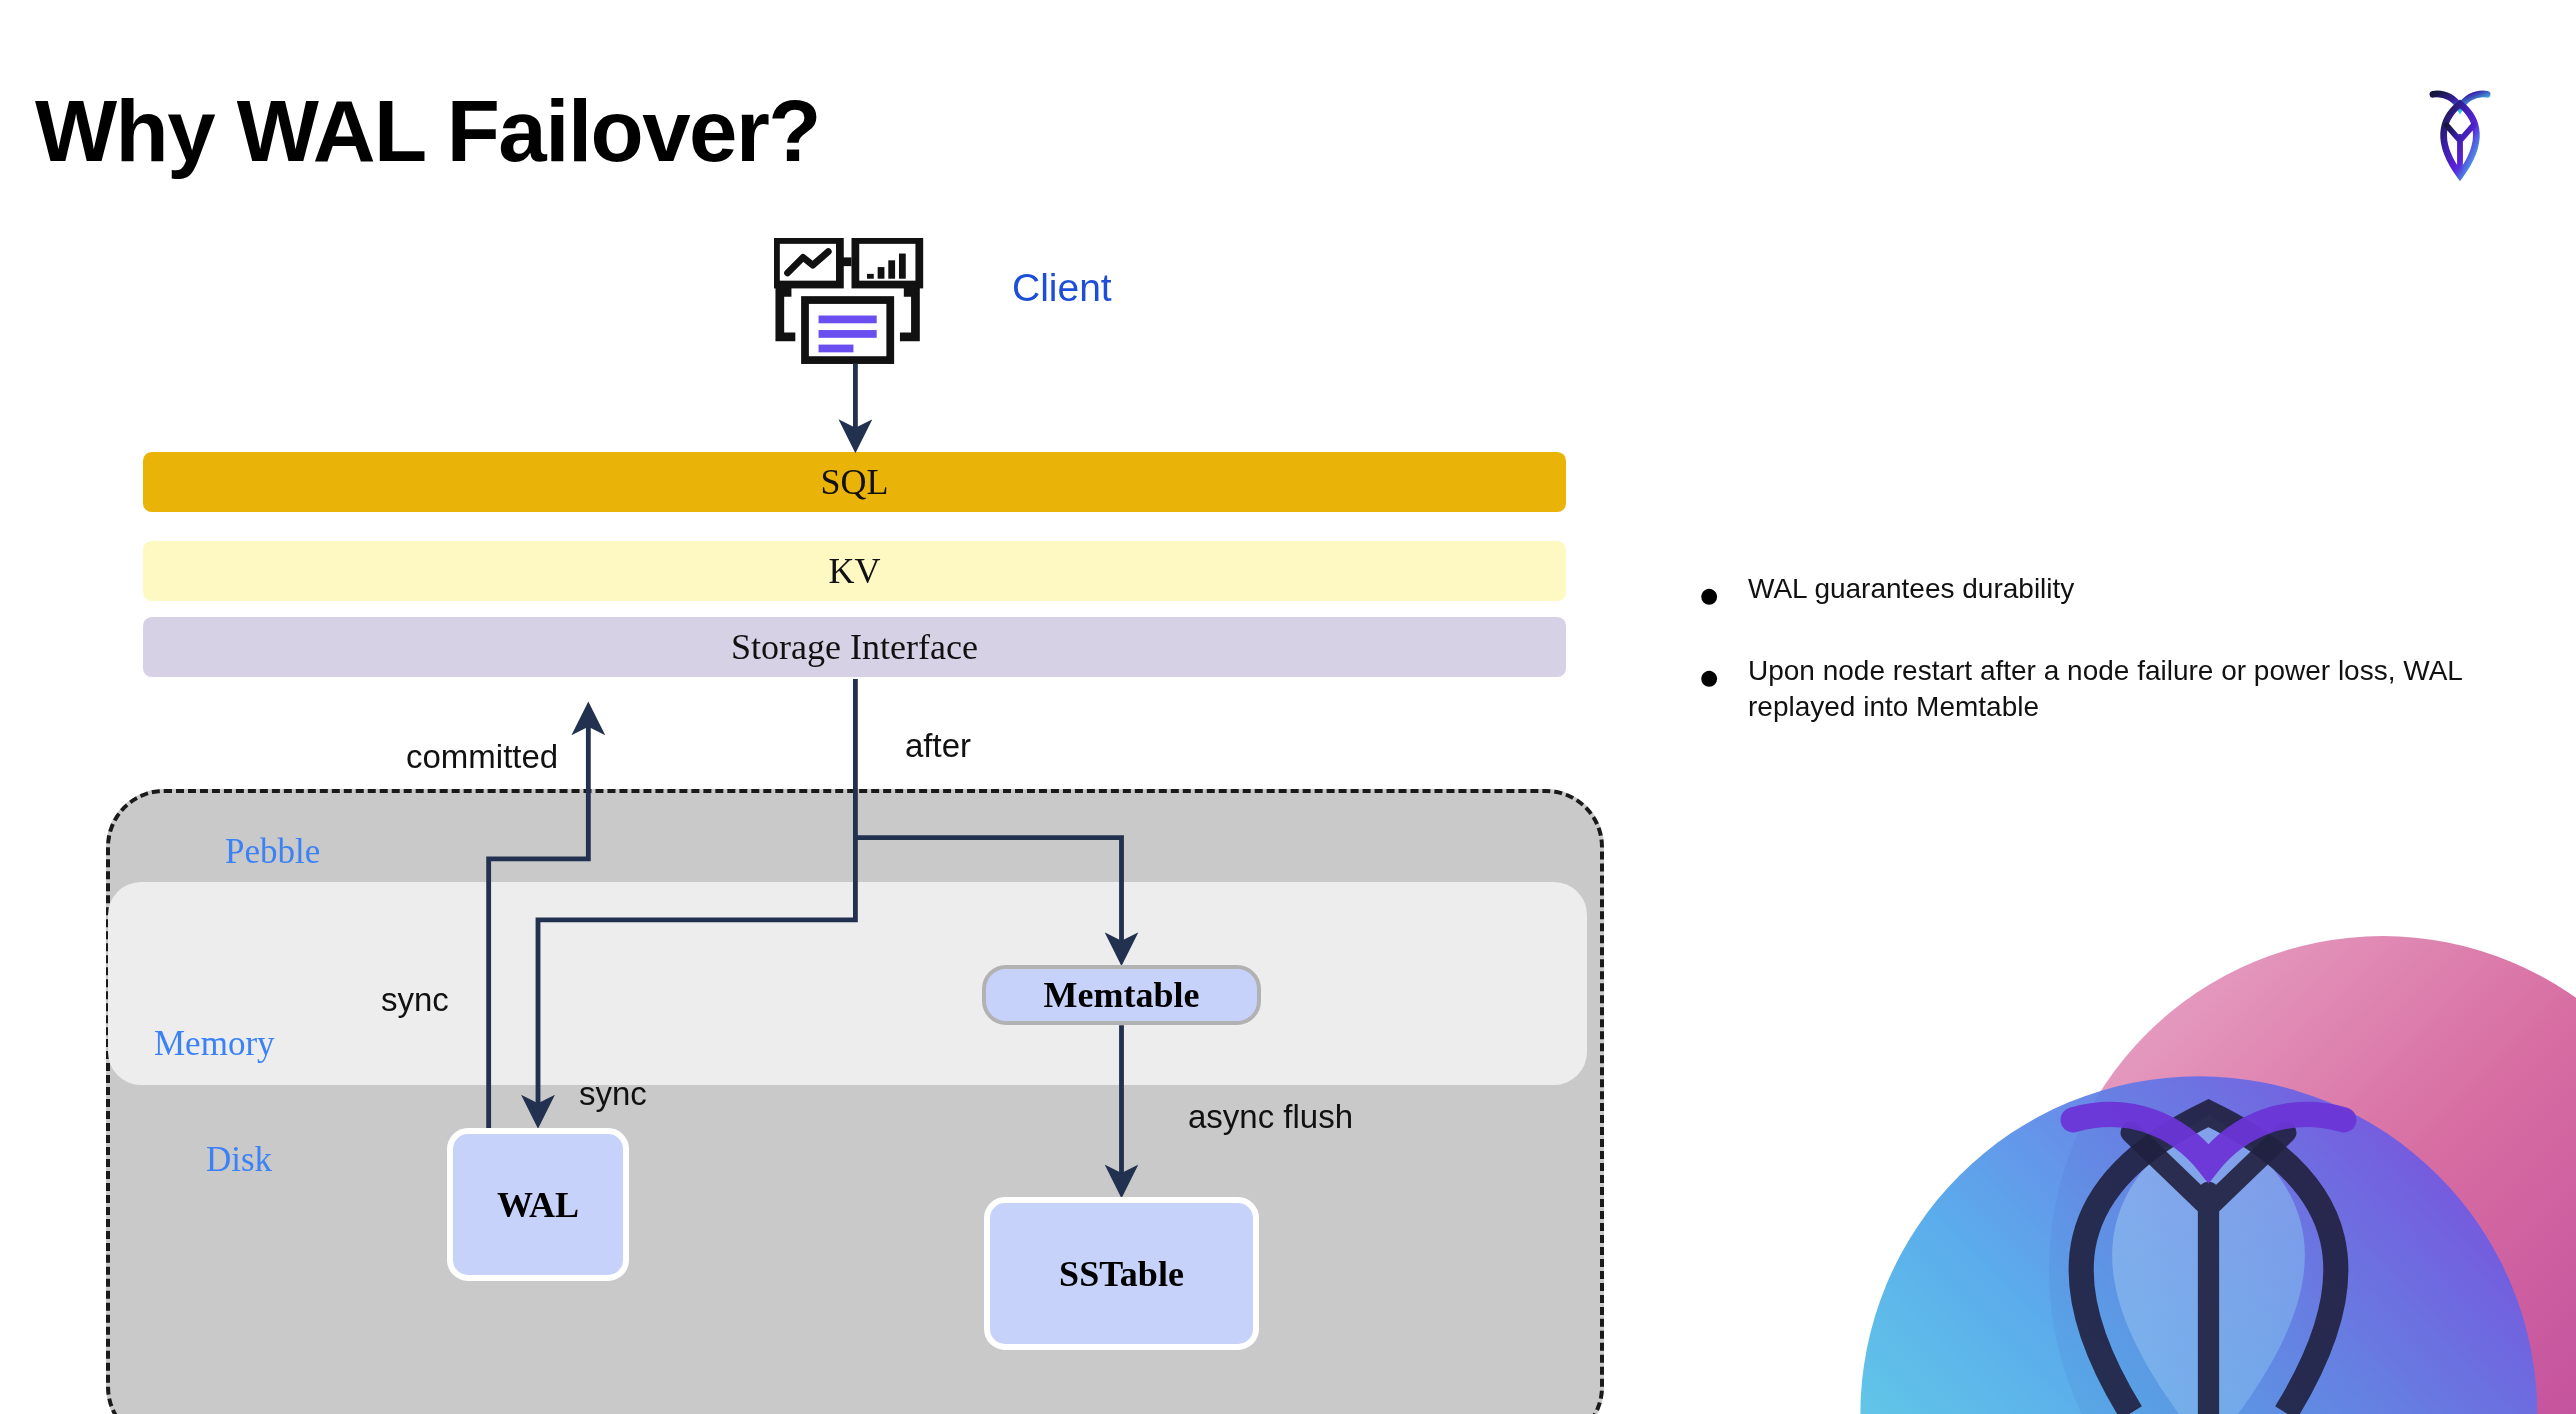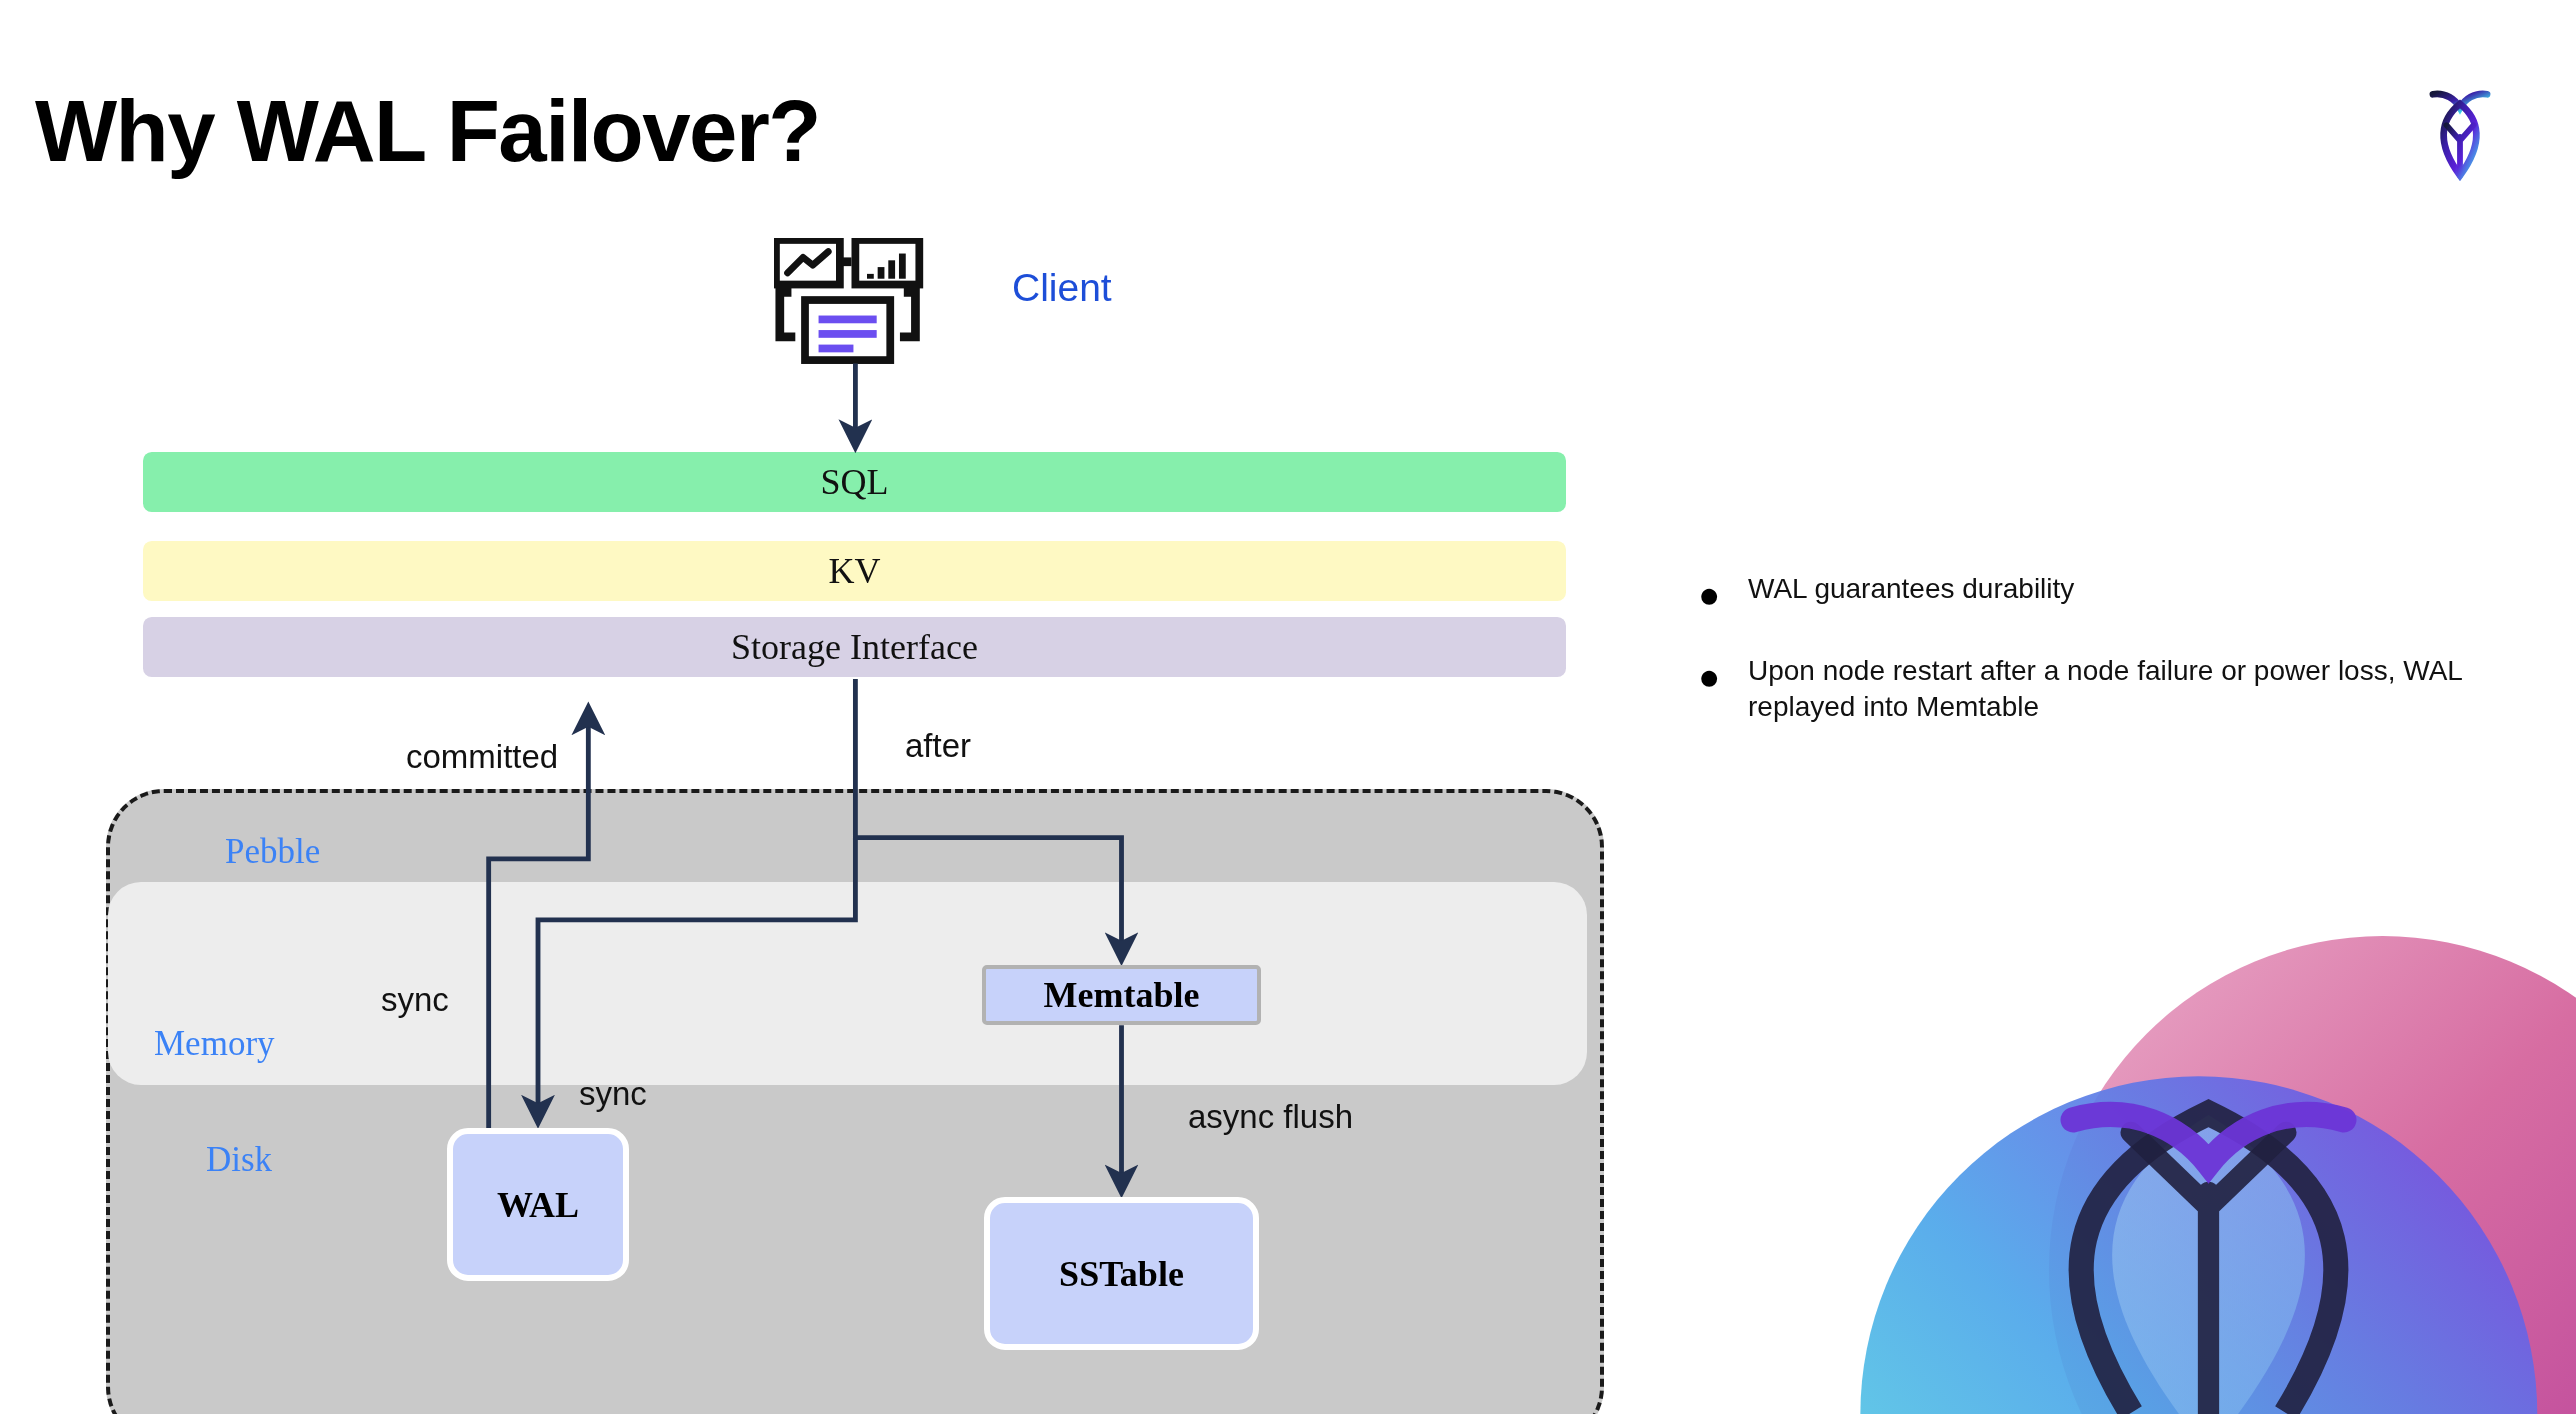--- a/index.html
+++ b/index.html
@@ -77,21 +77,21 @@
   .node-box{
     position:absolute;
     background:#c7d2fa;
     display:flex;align-items:center;justify-content:center;
     font-family:"Liberation Serif", serif;
     font-weight:bold;font-size:36px;color:#000000;
     box-sizing:border-box;
   }
   #node-memtable{
     left:982px;top:921px;width:279px;height:60px;
-    border:4.8px solid #b2b2b2;border-radius:5px;
+    border:4.8px solid #b2b2b2;border-radius:24px;
   }
   #node-wal{
     left:447px;top:1084px;width:182px;height:153px;
     border:6.8px solid #ffffff;border-radius:21px;
   }
   #node-sstable{
     left:984px;top:1153px;width:275px;height:153px;
     border:6.8px solid #ffffff;border-radius:21px;
   }
 
@@ -196,21 +196,21 @@
       <path d="M18,56 L6,56 L6,102 L22,102" fill="none" stroke="#111111" stroke-width="9"></path>
       <path d="M134,56 L146,56 L146,102 L130,102" fill="none" stroke="#111111" stroke-width="9"></path>
       <rect x="32" y="64" width="88" height="62" fill="#ffffff" stroke="#111111" stroke-width="8"></rect>
       <rect x="46" y="80" width="60" height="8" fill="#6b4ef0"></rect>
       <rect x="46" y="95" width="60" height="8" fill="#6b4ef0"></rect>
       <rect x="46" y="110" width="36" height="8" fill="#6b4ef0"></rect>
     </svg>
   </div>
   <div id="client-label">Client</div>
 
-  <div class="layer-bar" id="layer-sql" style="background:#86efac">
+  <div class="layer-bar" id="layer-sql" style="background:#eab308">
     <span>SQL</span>
   </div>
   <div class="layer-bar" id="layer-kv" style="background:#fef9c3">
     <span>KV</span>
   </div>
   <div class="layer-bar" id="layer-storage" style="background:#d7d1e5">
     <span>Storage Interface</span>
   </div>
 
   <div id="pebble-container"></div>

